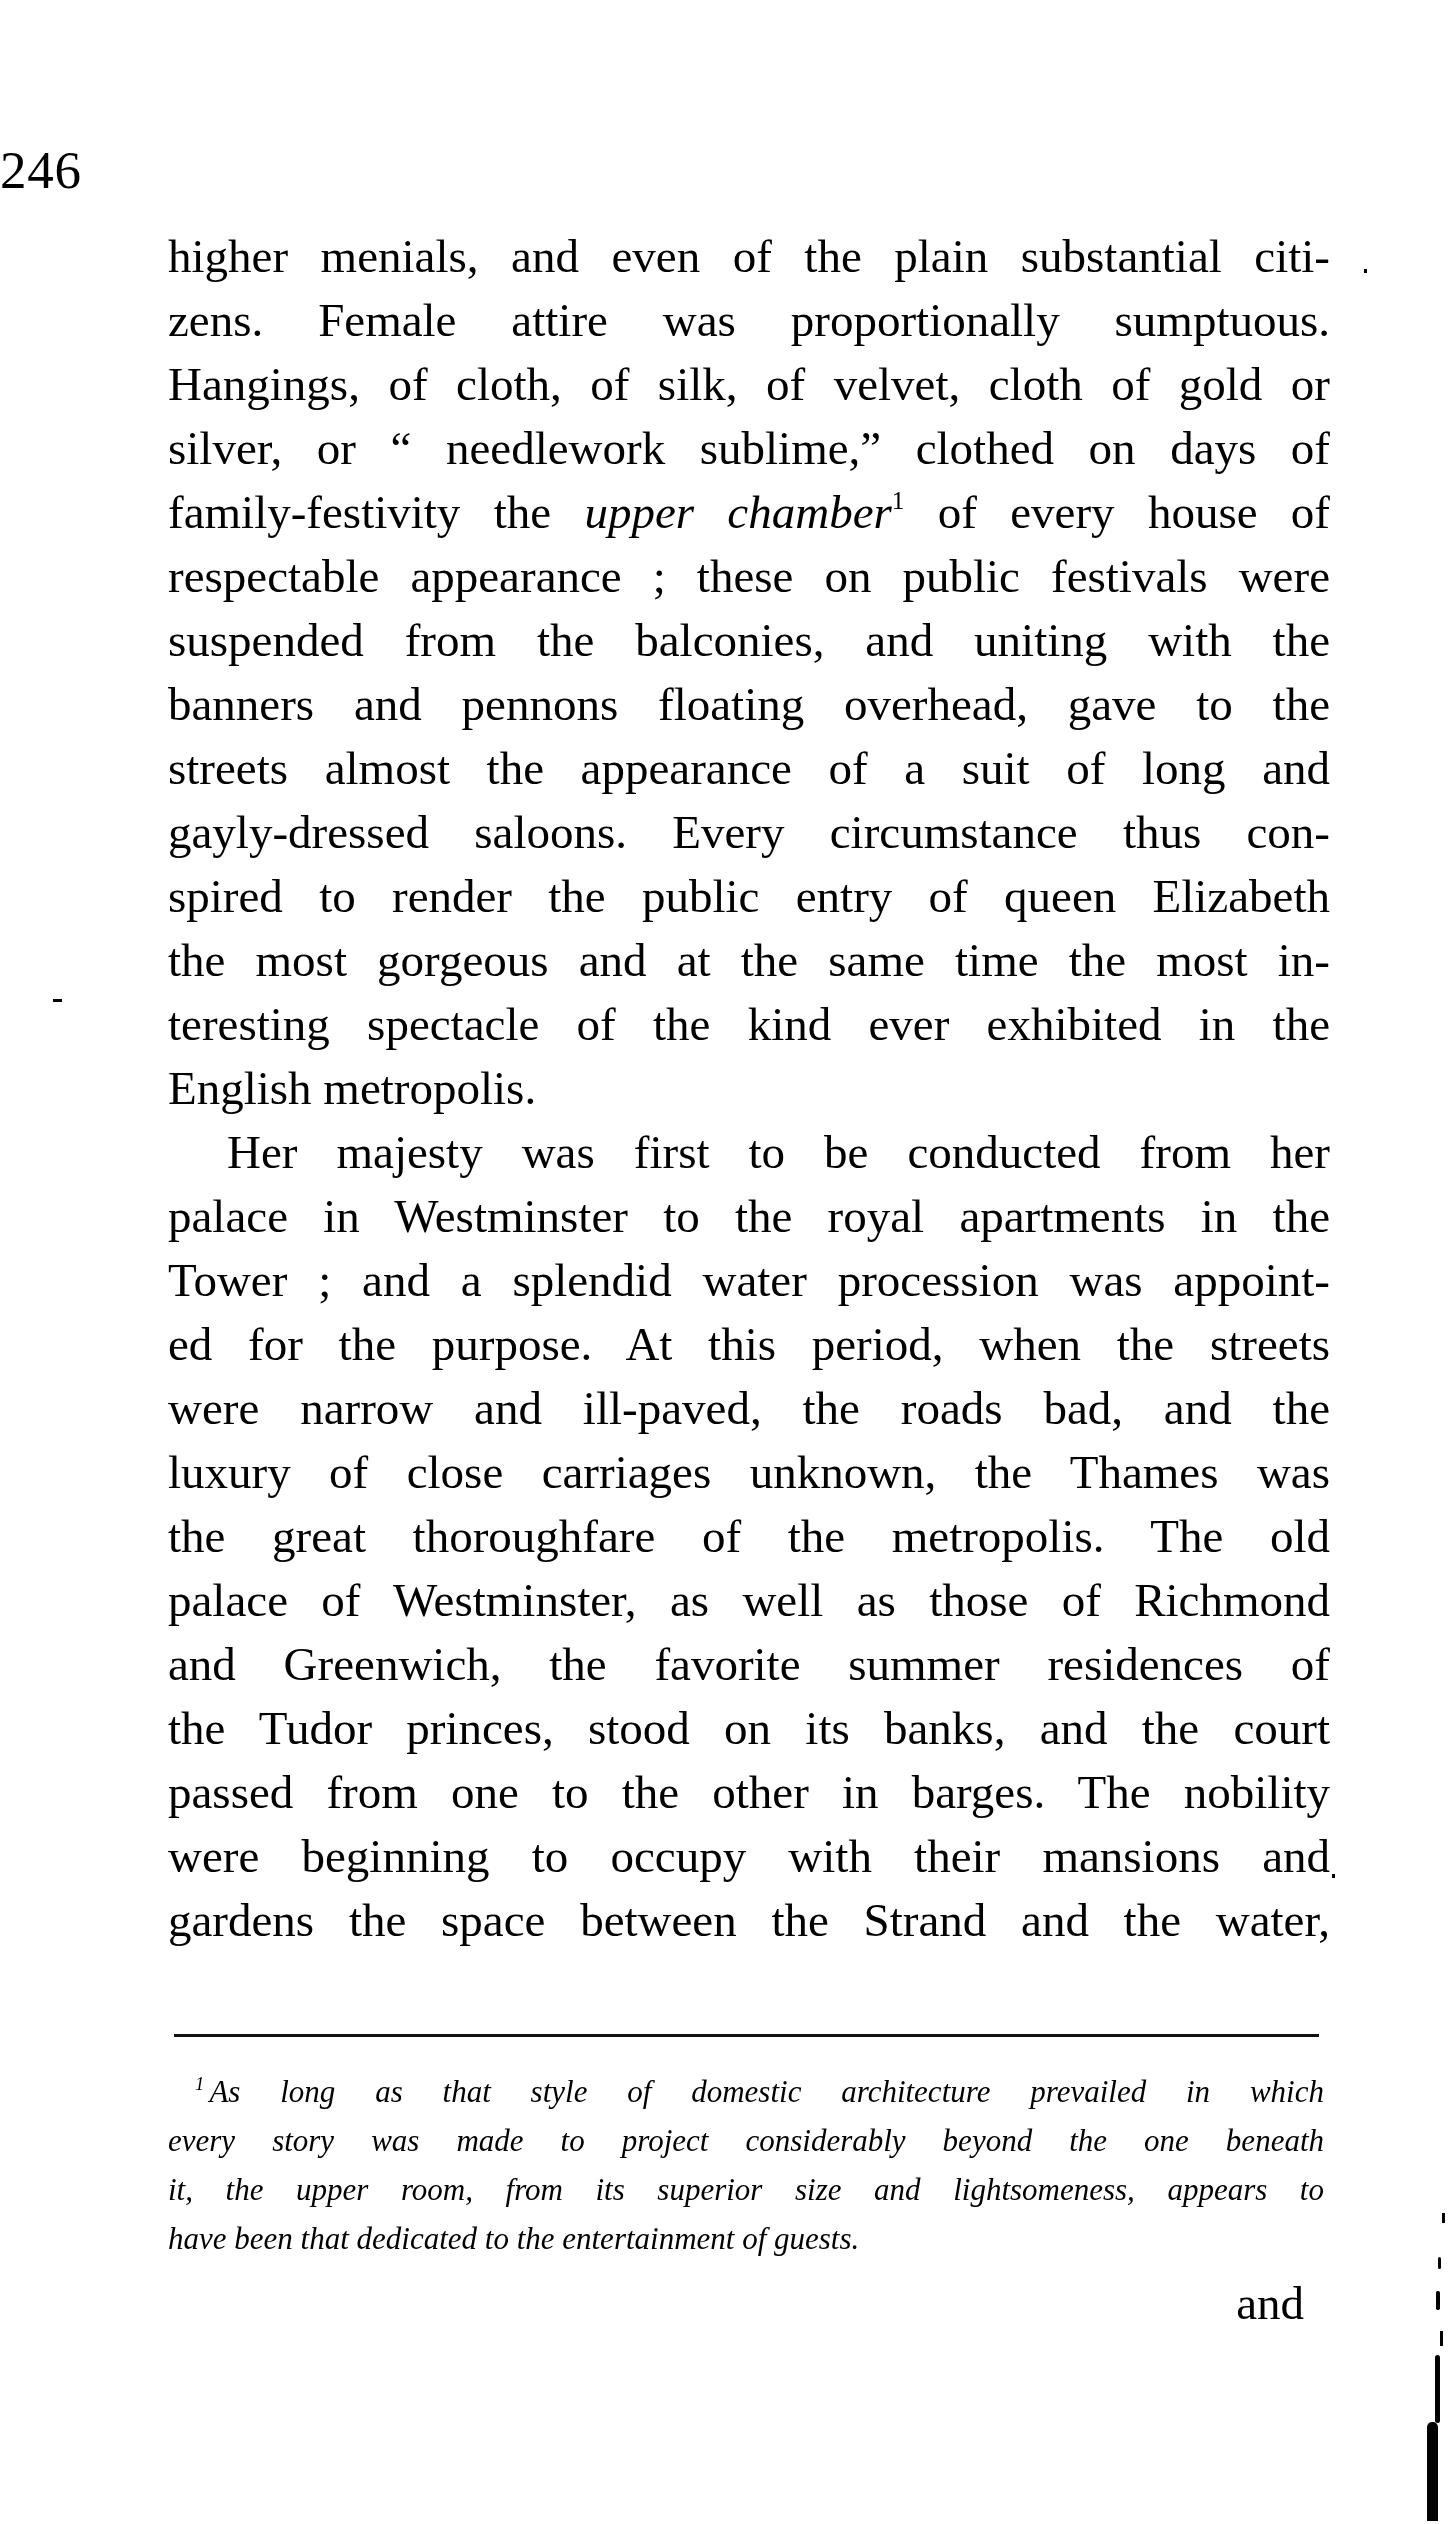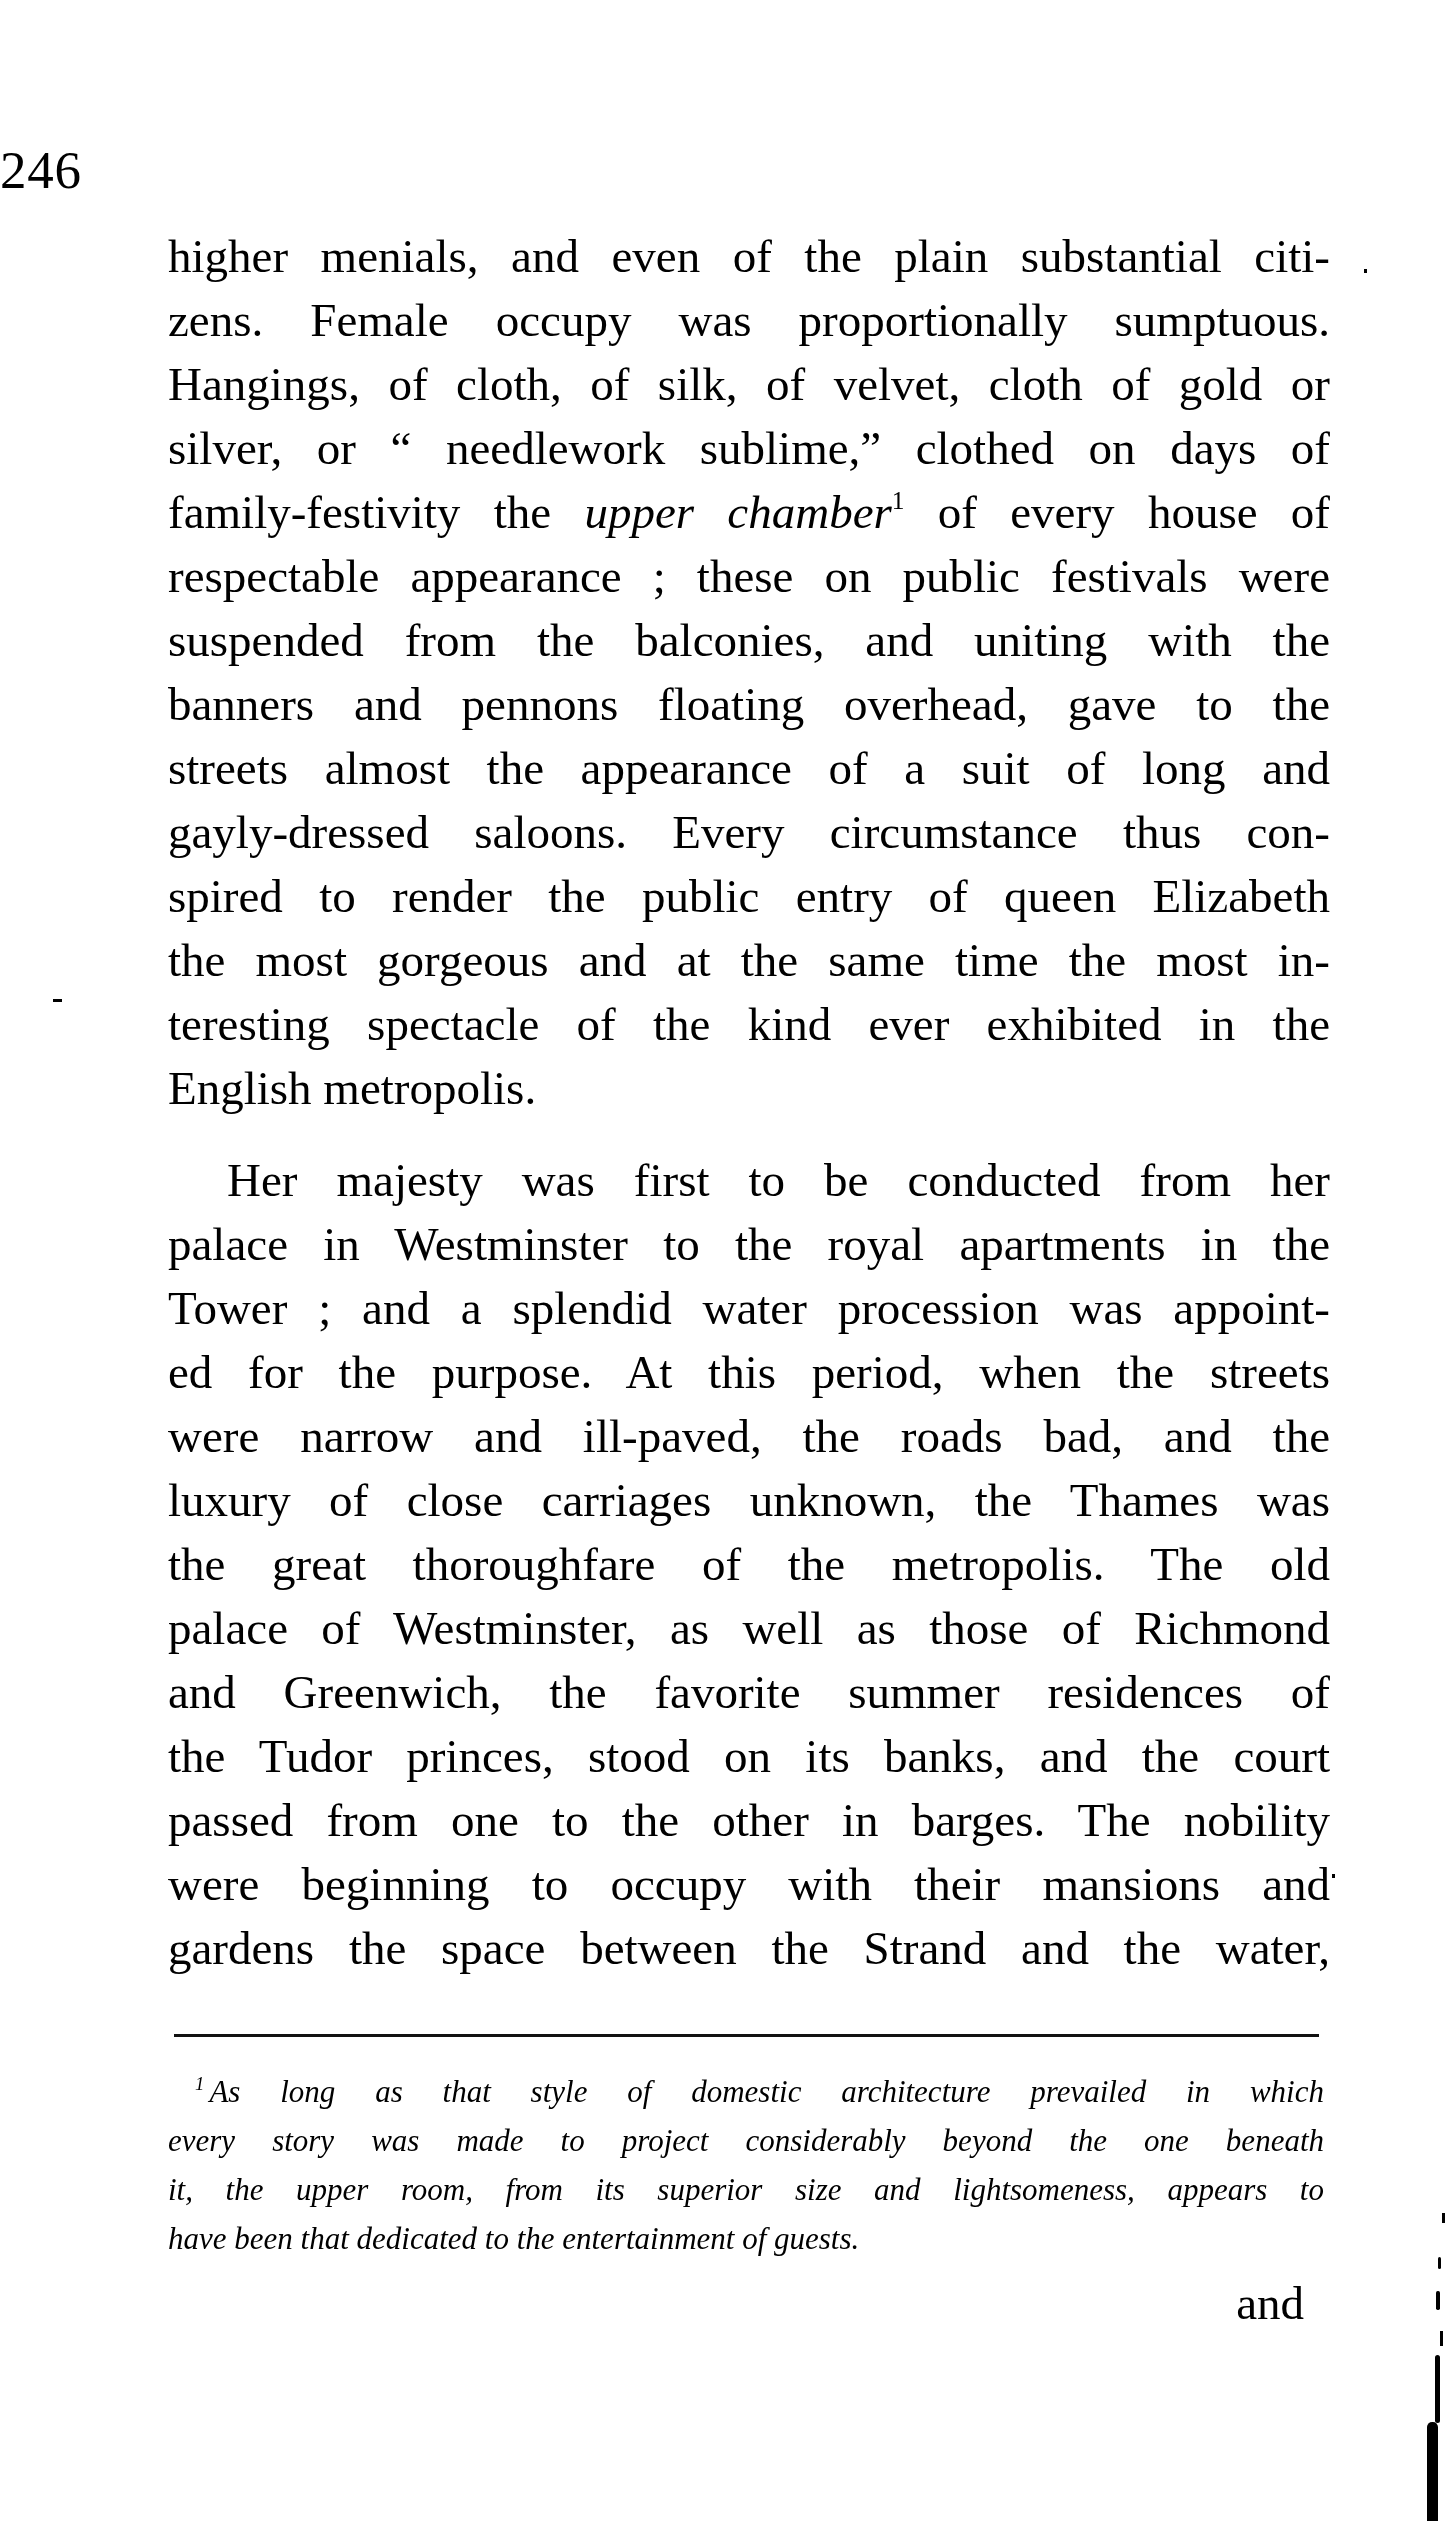--- a/index.html
+++ b/index.html
@@ -39,21 +39,20 @@
       text-align: justify;
       text-align-last: justify;
       letter-spacing: 0px;
       word-spacing: 0px;
     }
     .line.last {
       text-align-last: left;
     }
     .line.indent {
       padding-left: 59px;
-      margin-top: 28px;
     }
     .line em {
     }
     .line sup {
       font-size: 25.4px;
       line-height: 0;
       vertical-align: 18.6px;
     }
     .rule {
       position: absolute;
@@ -113,21 +112,21 @@
     .edge-6 { left: 1427px; top: 2422px; width: 11px; height: 99px; border-radius: 5.1px 5.1px 0 0; }
   </style>
 </head>
 <body>
 
 <div>
   <div class="page-number">246</div>
 
   <div class="body-text">
     <span class="line">higher menials, and even of the plain substantial citi-</span>
-    <span class="line">zens.  Female occupy was proportionally sumptuous.</span>
+    <span class="line">zens.  Female attire was proportionally sumptuous.</span>
     <span class="line">Hangings, of cloth, of silk, of velvet, cloth of gold or</span>
     <span class="line">silver, or “ needlework sublime,” clothed on days of</span>
     <span class="line"><span>family-festivity the </span><em>upper chamber</em><sup>1</sup><span> of every house of</span></span>
     <span class="line">respectable appearance ;  these on public festivals were</span>
     <span class="line">suspended from the balconies, and uniting with the</span>
     <span class="line">banners and pennons floating overhead, gave to the</span>
     <span class="line">streets almost the appearance of a suit of long and</span>
     <span class="line">gayly-dressed saloons.  Every circumstance thus con-</span>
     <span class="line">spired to render the public entry of queen Elizabeth</span>
     <span class="line">the most gorgeous and at the same time the most in-</span>

